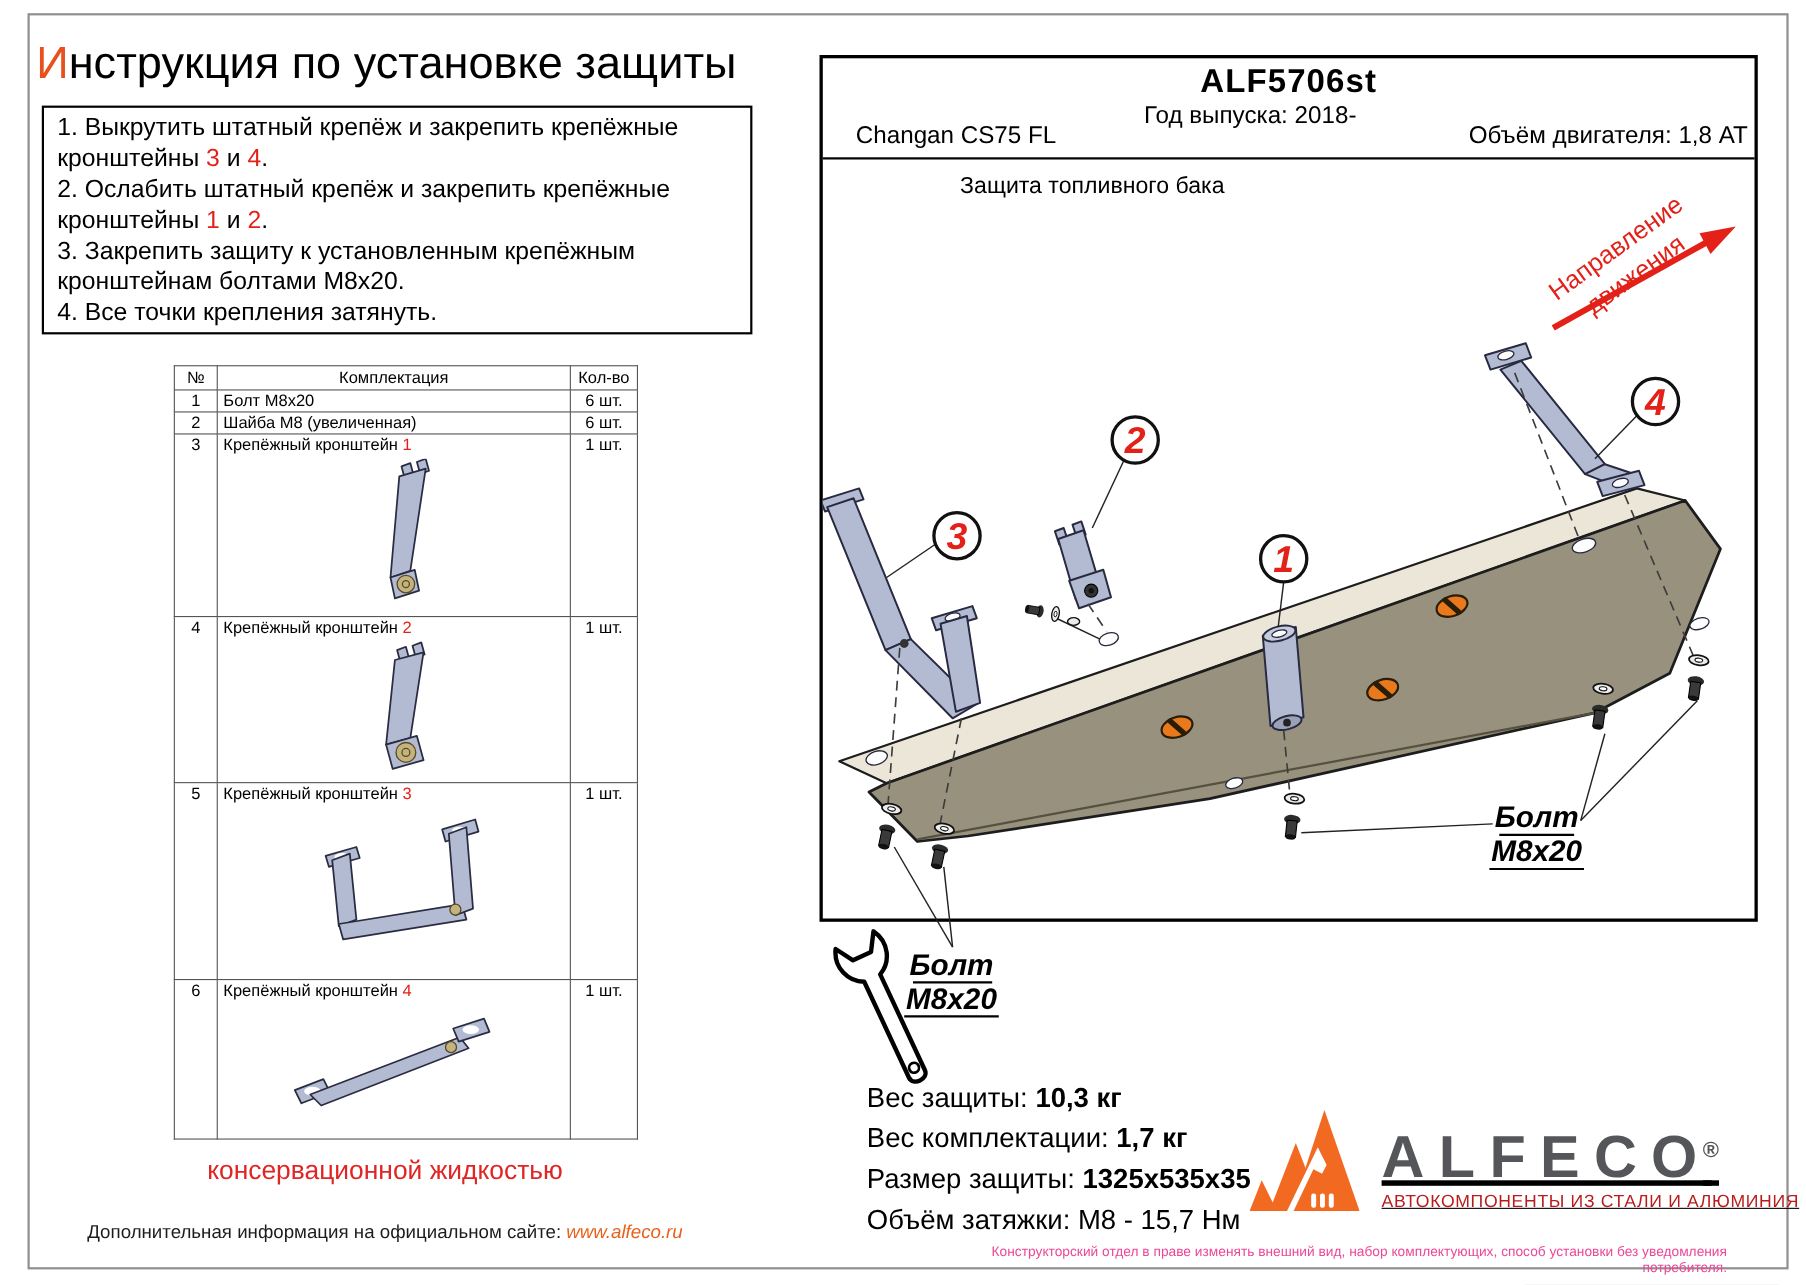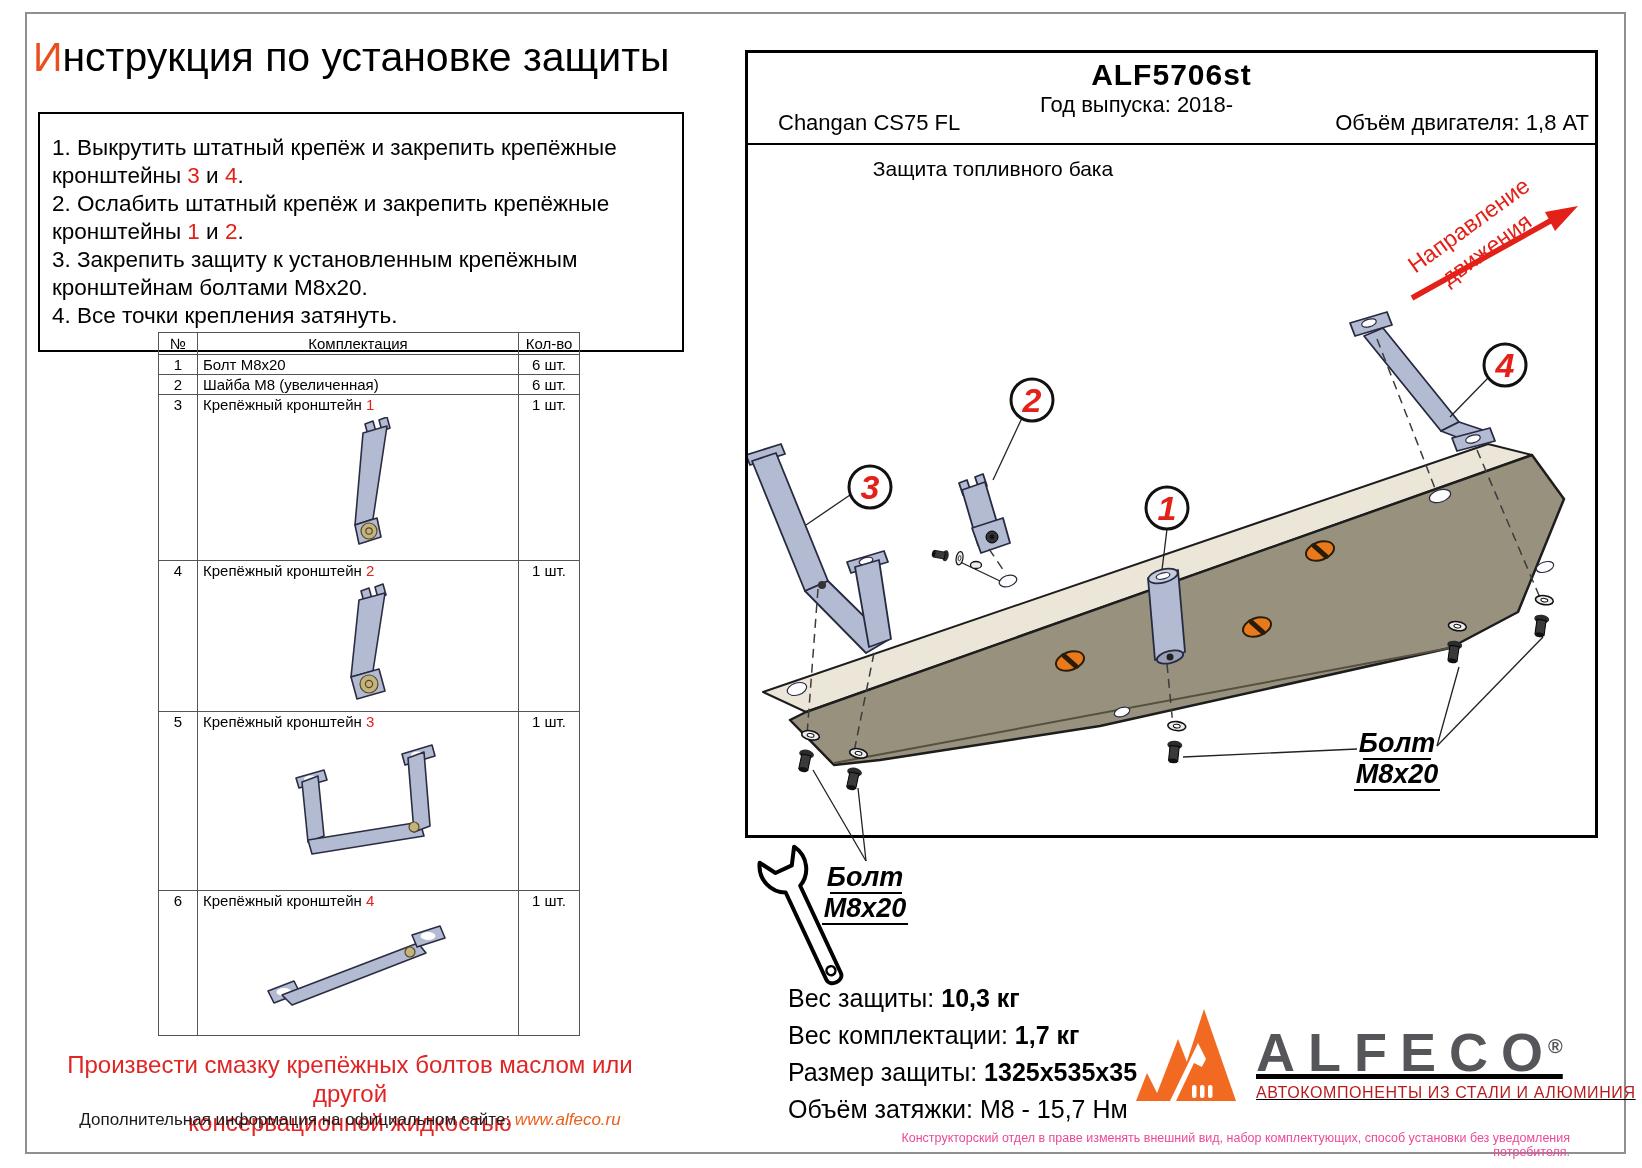--- a/index.html
+++ b/index.html
@@ -4,21 +4,21 @@
 <style>
   html,body{margin:0;padding:0;background:#e8e8e8;}
   .page{position:relative;width:1642px;height:1168px;background:#fff;
         font-family:"Liberation Sans",sans-serif;color:#000;overflow:hidden;}
   .page-frame{position:absolute;left:25px;top:12px;width:1601px;height:1142px;
         border:2px solid #8f8f8f;box-sizing:border-box;}
 
   
   .doc-title{position:absolute;left:33px;top:34px;font-size:41px;white-space:nowrap;}
   .doc-title .accent{color:#e8501e;}
-  .instr-box{position:absolute;left:38px;top:112px;width:618px;padding:20px 12px;
+  .instr-box{position:absolute;left:38px;top:96px;width:618px;padding:4px 12px;
         border:2px solid #000;font-size:22.5px;line-height:28px;}
   .rnum{color:#e32119;}
 
   table.parts{position:absolute;left:158px;top:332px;width:422px;border-collapse:collapse;
         table-layout:fixed;font-size:15px;}
   table.parts th,table.parts td{border:1px solid #555;padding:1px 5px;vertical-align:top;}
   table.parts th{font-weight:normal;text-align:center;padding:2px 4px;}
   .col-num{width:30px;text-align:center;}
   .col-qty{width:52px;text-align:center;}
   .pimg{display:flex;justify-content:center;margin-top:4px;}
@@ -165,21 +165,20 @@
             <circle class="nut" cx="150" cy="39" r="5"></circle>
           </svg>
         </div>
       </td>
       <td class="col-qty">1 шт.</td>
     </tr>
   </tbody>
     </table>
 
   <div class="warning">
-    <div>Произвести смазку крепёжных болтов маслом или другой</div>
     <div>консервационной жидкостью</div>
   </div>
 
   <div class="info-line"><span>Дополнительная информация на официальном сайте: </span><a class="link" href="#">www.alfeco.ru</a></div>
 
   <div class="panel">
     <div class="panel-code">ALF5706st</div>
     <div class="panel-model">Changan CS75 FL</div>
     <div class="panel-year">Год выпуска: 2018-</div>
     <div class="panel-engine">Объём двигателя: 1,8 AT</div>

